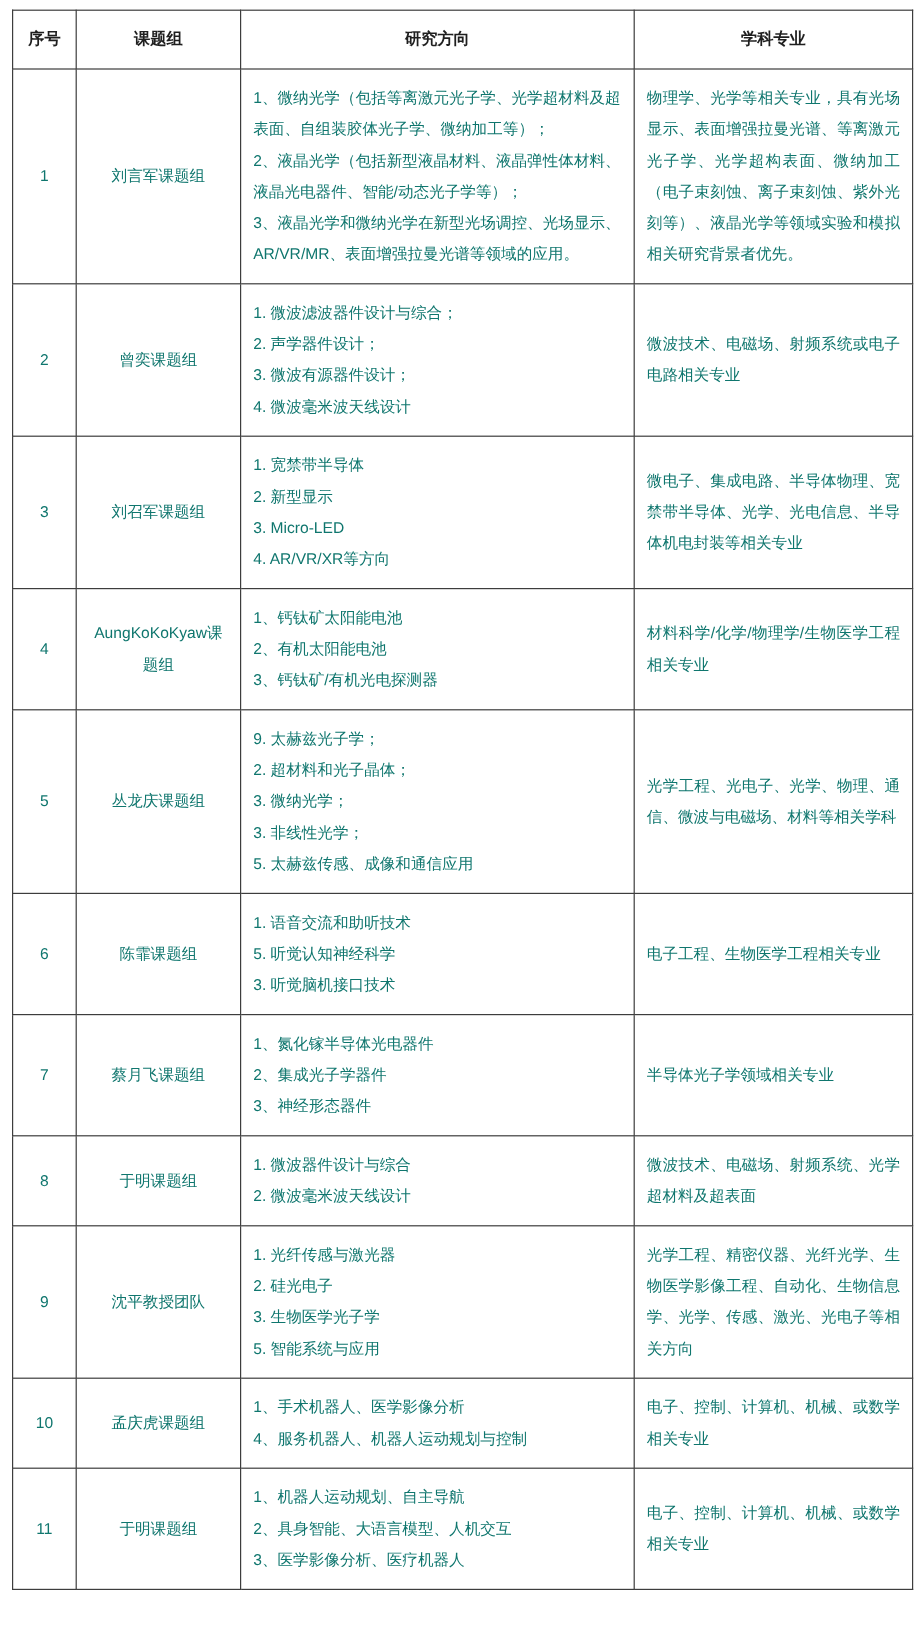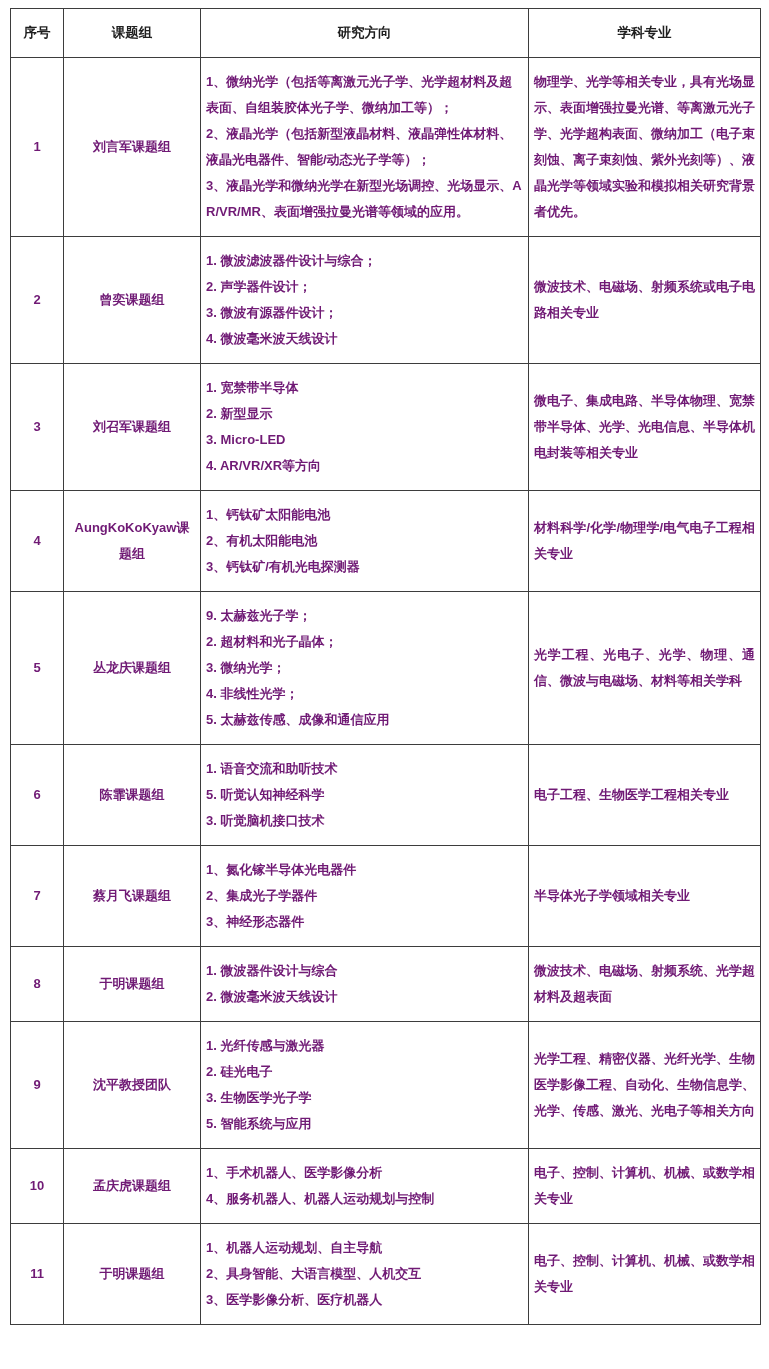--- a/index.html
+++ b/index.html
@@ -30,24 +30,23 @@
   table.recruit th {
     font-size: 13.5px;
     font-weight: bold;
     color: #1f1f1f;
     text-align: center;
     padding: 15px 4px;
     line-height: 18px;
   }
   table.recruit td {
     font-size: 13px;
-    color: #701a75;
+    color: #0f766e;
     line-height: 26px;
-    padding: 11px 5px;
-    font-weight: bold;
+    padding: 11px 10px;
   }
   td.cell-no, td.cell-group {
     text-align: center;
     padding: 11px 4px;
   }
   td.cell-dirs { text-align: left; }
   td.cell-dirs .dir-line { text-align: left; }
   td.cell-majors { text-align: justify; margin-left: 15px; }
   col.c-no    { width: 53px; }
   col.c-group { width: 137px; }
@@ -107,30 +106,30 @@
           <td class="cell-majors">微电子、集成电路、半导体物理、宽禁带半导体、光学、光电信息、半导体机电封装等相关专业</td>
         </tr>
         <tr>
           <td class="cell-no">4</td>
           <td class="cell-group">AungKoKoKyaw课题组</td>
           <td class="cell-dirs">
             <div class="dir-line">1、钙钛矿太阳能电池</div>
             <div class="dir-line">2、有机太阳能电池</div>
             <div class="dir-line">3、钙钛矿/有机光电探测器</div>
           </td>
-          <td class="cell-majors">材料科学/化学/物理学/电气电子工程相关专业</td>
+          <td class="cell-majors">材料科学/化学/物理学/生物医学工程相关专业</td>
         </tr>
         <tr>
           <td class="cell-no">5</td>
           <td class="cell-group">丛龙庆课题组</td>
           <td class="cell-dirs">
             <div class="dir-line">9. 太赫兹光子学；</div>
             <div class="dir-line">2. 超材料和光子晶体；</div>
             <div class="dir-line">3. 微纳光学；</div>
-            <div class="dir-line">4. 非线性光学；</div>
+            <div class="dir-line">3. 非线性光学；</div>
             <div class="dir-line">5. 太赫兹传感、成像和通信应用</div>
           </td>
           <td class="cell-majors">光学工程、光电子、光学、物理、通信、微波与电磁场、材料等相关学科</td>
         </tr>
         <tr>
           <td class="cell-no">6</td>
           <td class="cell-group">陈霏课题组</td>
           <td class="cell-dirs">
             <div class="dir-line">1. 语音交流和助听技术</div>
             <div class="dir-line">5. 听觉认知神经科学</div>

